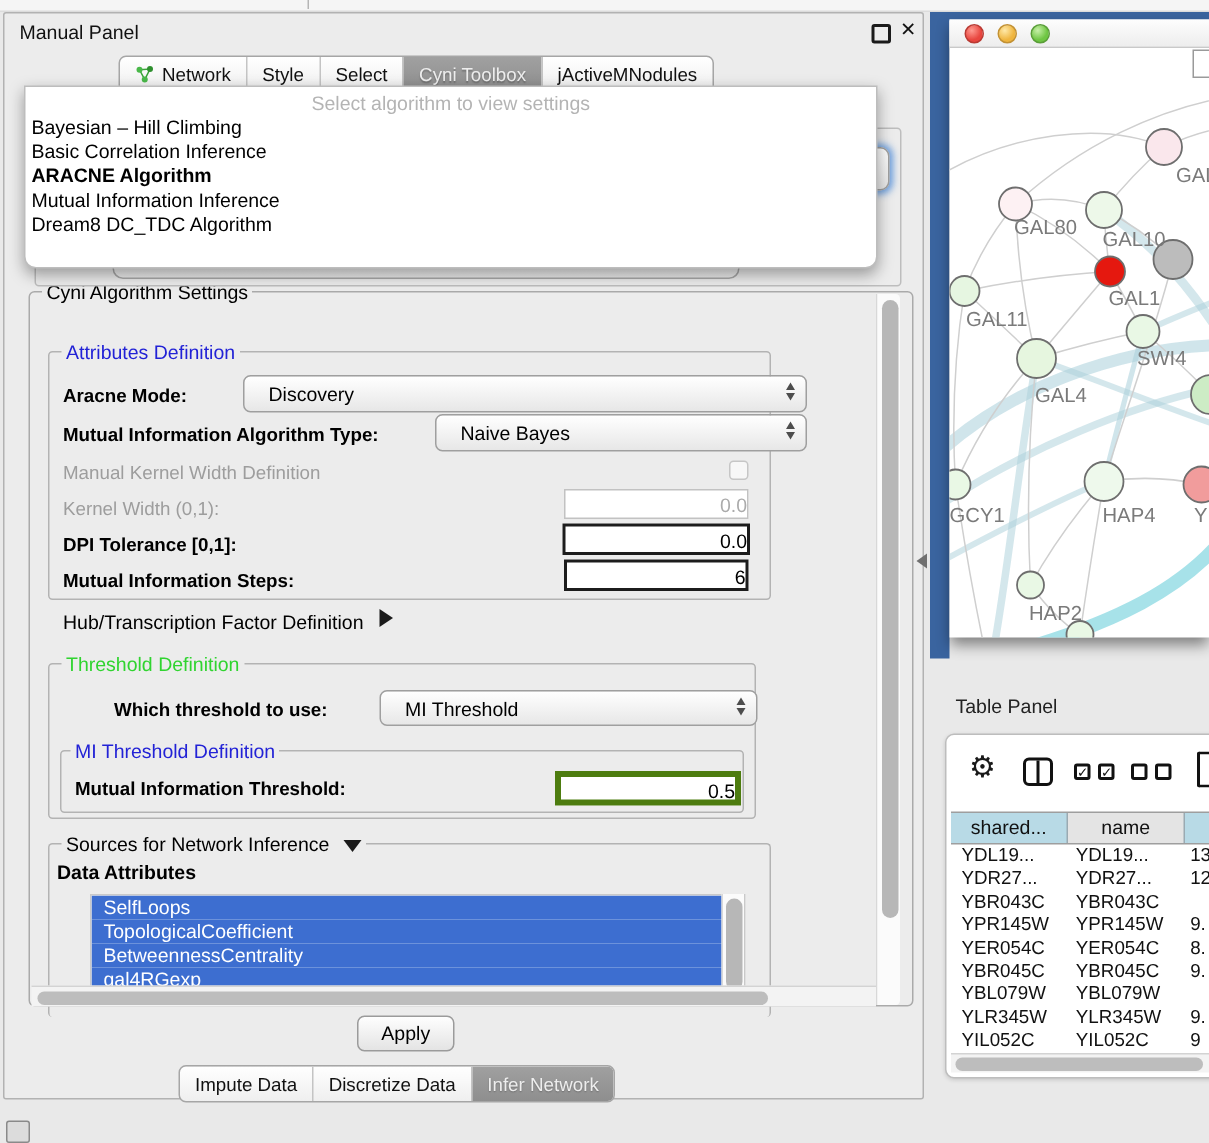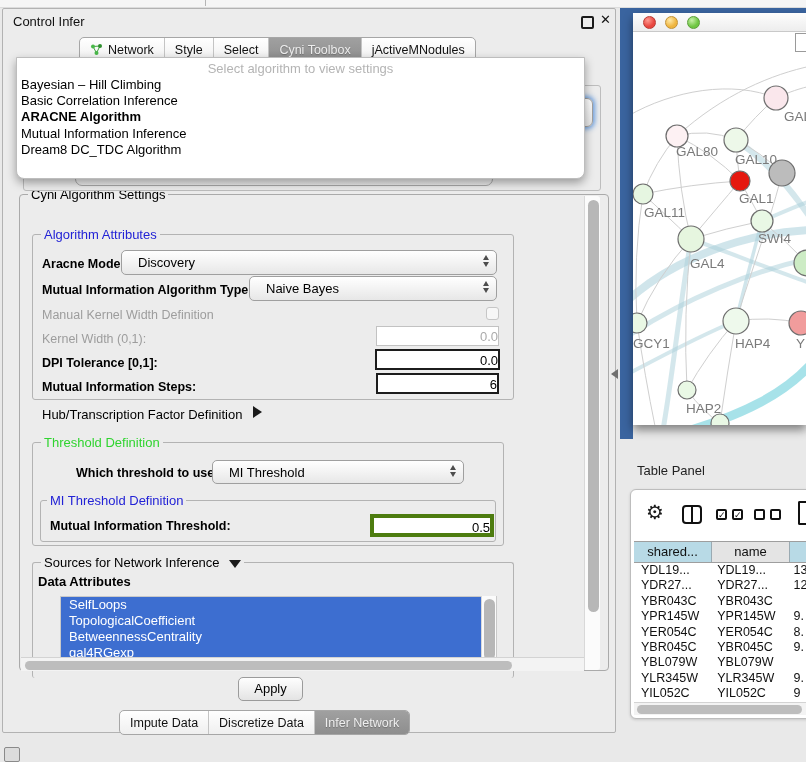--- a/index.html
+++ b/index.html
@@ -32,21 +32,21 @@
   .bg-spin{left:564px;top:89px;width:26px;height:29px;border:1px solid #9f9f9f;border-radius:6px;background:linear-gradient(#fdfdfd,#e6e6e6);box-shadow:0 0 5px 2px rgba(85,145,220,.85);z-index:6;box-sizing:border-box;}
 
   
   .settings{left:16px;top:185px;width:590px;height:477px;border:1px solid #aaaaaa;border-radius:4px;box-sizing:border-box;background:#ececec;}
   .legend{position:absolute;background:#ececec;padding:0 3px;font-size:13px;white-space:nowrap;}
   .legend.blue{color:#2222d6;}
   .legend.green{color:#30d430;}
   .group{position:absolute;border:1px solid #b3b3b3;border-radius:3px;box-sizing:border-box;}
   .blbl{position:absolute;font-size:12.5px;font-weight:bold;color:#000;white-space:nowrap;}
   .glbl{position:absolute;font-size:12.5px;color:#9d9d9d;white-space:nowrap;}
-  .combo{position:absolute;border:1px solid #9f9f9f;border-radius:5px;background:linear-gradient(#ffffff,#e7e7e7);box-sizing:border-box;font-size:13px;color:#000;}
+  .combo{position:absolute;border:1px solid #9f9f9f;border-radius:5px;background:linear-gradient(#ffffff,#e7e7e7);box-sizing:border-box;font-size:13px;color:#000;margin-left:41px;}
   .combo .cval{position:absolute;left:16px;top:4px;white-space:nowrap;}
   .spinner{position:absolute;right:7px;top:4px;display:flex;flex-direction:column;align-items:center;gap:2px;}
   .tri-up{width:0;height:0;border-left:3.5px solid transparent;border-right:3.5px solid transparent;border-bottom:5px solid #4d4d4d;}
   .tri-dn{width:0;height:0;border-left:3.5px solid transparent;border-right:3.5px solid transparent;border-top:5px solid #4d4d4d;}
   .tfield{position:absolute;background:#fff;box-sizing:border-box;font-size:13px;text-align:right;padding:2px 0 0 0;}
   .tfield.strong{border:2px solid #1c1c1c;color:#000;}
   .tfield.normal{border:4px solid #4d7c0f;color:#000;}
   .tfield.disabled{border:1px solid #c2c2c2;color:#ababab;}
   .checkbox{position:absolute;width:13px;height:13px;border:1px solid #c6c6c6;border-radius:3px;background:#f7f7f7;box-sizing:border-box;}
   .arrow-right{width:0;height:0;border-top:6px solid transparent;border-bottom:6px solid transparent;border-left:9px solid #1a1a1a;}
@@ -89,21 +89,21 @@
   .artifact{left:205px;top:0;width:1px;height:6px;background:#b5b5b5;}
 </style>
 </head>
 <body>
 
 <div class="screen">
   <div class="abs topstrip"></div>
   <div class="abs artifact"></div>
 
   <div class="abs cpanel">
-    <div class="abs cp-title">Control Infer</div>
+    <div class="abs cp-title">Manual Panel</div>
     <div class="abs float-btn"></div>
     <div class="abs close-btn">✕</div>
 
     <div class="abs segbar" id="top-tabs" style="left:76px;top:28px;">
         <div class="seg"><span class="nicon">
             <svg width="13" height="13" viewBox="0 0 13 13">
               <path d="M3 3.5 L10 3 L6.5 10 Z" fill="none" stroke="#3aa23a" stroke-width="1"></path>
               <circle cx="3" cy="3.5" r="2" fill="#49b849"></circle>
               <circle cx="10" cy="3" r="2" fill="#2e8f2e"></circle>
               <circle cx="6.5" cy="10" r="2" fill="#49b849"></circle>
@@ -134,21 +134,21 @@
           <div class="popup-item bold">ARACNE Algorithm</div>
           <div class="popup-item">Mutual Information Inference</div>
           <div class="popup-item">Dream8 DC_TDC Algorithm</div>
         </div>
     </div>
 
     <div class="abs settings">
       <div class="legend" style="left:8px;top:-8px;color:#000;">Cyni Algorithm Settings</div>
 
       <div class="group" style="left:12px;top:39px;width:482px;height:166px;">
-        <div class="legend blue" style="left:8px;top:-8px;">Algorithm Attributes</div>
+        <div class="legend blue" style="left:8px;top:-8px;">Attributes Definition</div>
       </div>
       <div class="blbl" style="left:22px;top:62px;">Aracne Mode:</div>
       <div class="combo" style="left:101px;top:55px;width:376px;height:25px;">
         <div class="cval">Discovery</div>
         <div class="spinner">
             <div class="tri-up"></div>
             <div class="tri-dn"></div>
           </div>
       </div>
       <div class="blbl" style="left:22px;top:88px;">Mutual Information Algorithm Type:</div>

